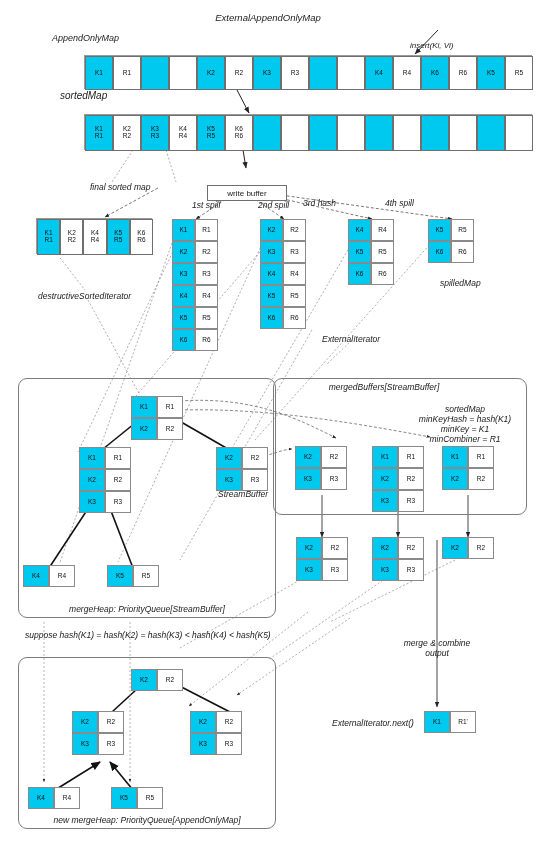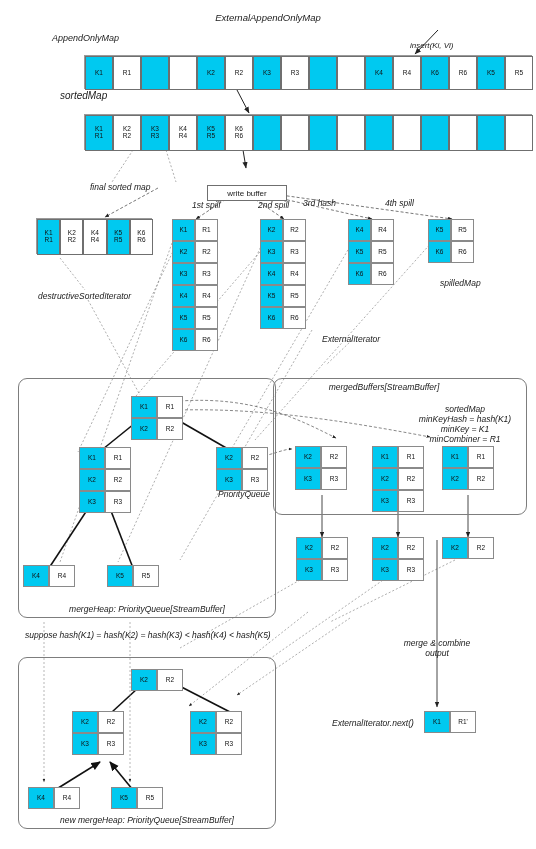--- a/index.html
+++ b/index.html
@@ -263,21 +263,21 @@
   </div>
 <div class="grid" id="spill3" style="left:428px;top:219px;width:46px;grid-template-columns:23px 23px;">
     <div class="cell cy" style="height: 22px;">K5</div>
     <div class="cell" style="height: 22px;">R5</div>
     <div class="cell cy" style="height: 22px;">K6</div>
     <div class="cell" style="height: 22px;">R6</div>
   </div>
 
 <div class="rbox" style="left:18px;top:378px;width:258px;height:240px;"></div>
 <div class="lbl c" style="left:147px;top:604px;">mergeHeap: PriorityQueue[StreamBuffer]</div>
-<div class="lbl" style="left:218px;top:489px;">PriorityQueue</div>
+<div class="lbl" style="left:218px;top:489px;">StreamBuffer</div>
 
 <div class="grid" id="mh-root" style="left:131px;top:396px;width:52px;grid-template-columns:26px 26px;">
     <div class="cell cy" style="height: 22px;">K1</div>
     <div class="cell" style="height: 22px;">R1</div>
     <div class="cell cy" style="height: 22px;">K2</div>
     <div class="cell" style="height: 22px;">R2</div>
   </div>
 <div class="grid" id="mh-left" style="left:79px;top:447px;width:52px;grid-template-columns:26px 26px;">
     <div class="cell cy" style="height: 22px;">K1</div>
     <div class="cell" style="height: 22px;">R1</div>
@@ -342,21 +342,21 @@
     <div class="cell" style="height: 22px;">R3</div>
   </div>
 <div class="grid" id="mo2" style="left:442px;top:537px;width:52px;grid-template-columns:26px 26px;">
     <div class="cell cy" style="height: 22px;">K2</div>
     <div class="cell" style="height: 22px;">R2</div>
   </div>
 
 <div class="lbl" style="left:25px;top:630px;font-size:8.5px;">suppose hash(K1) = hash(K2) = hash(K3) &lt; hash(K4) &lt; hash(K5)</div>
 
 <div class="rbox" style="left:18px;top:657px;width:258px;height:172px;"></div>
-<div class="lbl c" style="left:147px;top:815px;">new mergeHeap: PriorityQueue[StreamBuffer]</div>
+<div class="lbl c" style="left:147px;top:815px;">new mergeHeap: PriorityQueue[AppendOnlyMap]</div>
 
 <div class="grid" id="nmh-root" style="left:131px;top:669px;width:52px;grid-template-columns:26px 26px;">
     <div class="cell cy" style="height: 22px;">K2</div>
     <div class="cell" style="height: 22px;">R2</div>
   </div>
 <div class="grid" id="nmh-left" style="left:72px;top:711px;width:52px;grid-template-columns:26px 26px;">
     <div class="cell cy" style="height: 22px;">K2</div>
     <div class="cell" style="height: 22px;">R2</div>
     <div class="cell cy" style="height: 22px;">K3</div>
     <div class="cell" style="height: 22px;">R3</div>

